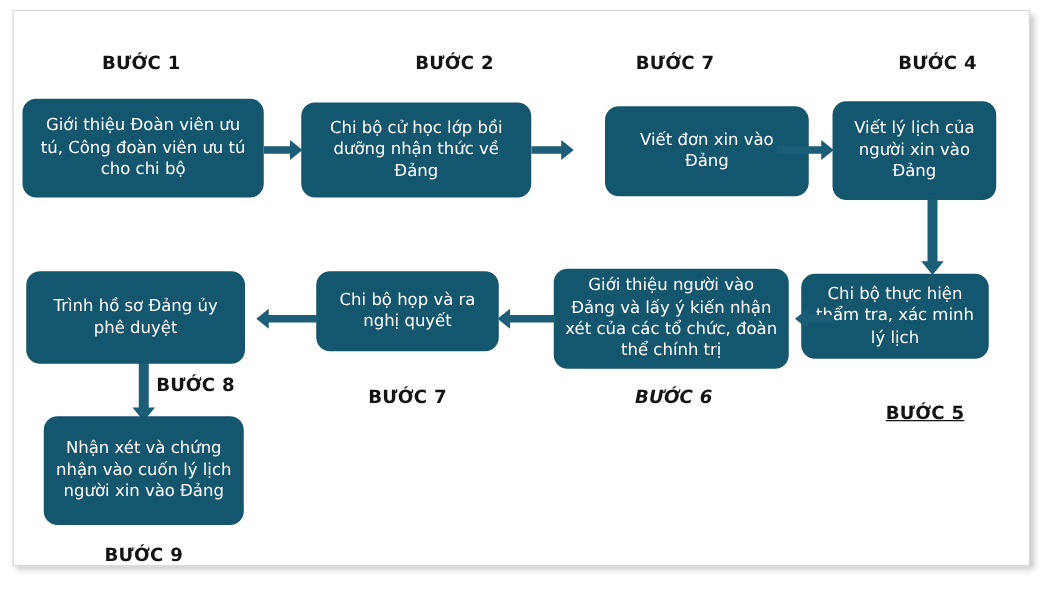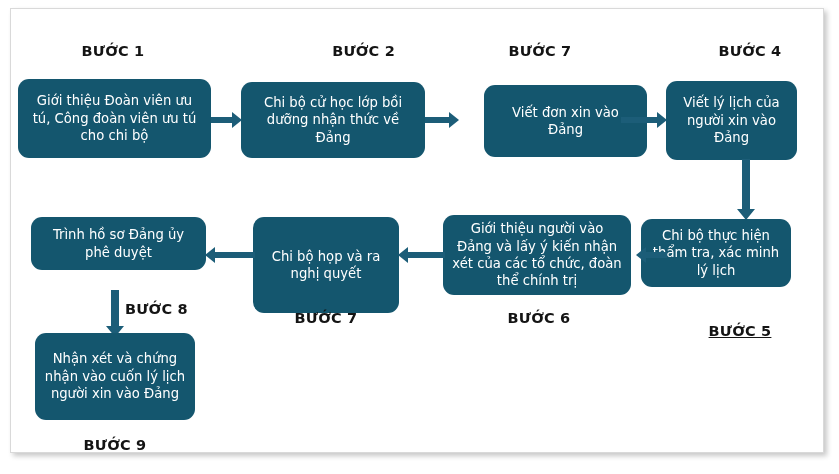--- a/index.html
+++ b/index.html
@@ -130,25 +130,25 @@
     </div>
 
     <div class="node" style="left:641px; top:207px; width:150px; height:68px;">
       <span>Chi bộ thực hiện thẩm tra, xác minh lý lịch</span>
     </div>
 
     <div class="node" style="left:443px; top:203px; width:188px; height:80px;">
       <span>Giới thiệu người vào Đảng và lấy ý kiến nhận xét của các tổ chức, đoàn thể chính trị</span>
     </div>
 
-    <div class="node" style="left:253px; top:205px; width:146px; height:96px;">
+    <div class="node" style="left:253px; top:205px; width:146px; height:64px;">
       <span>Chi bộ họp và ra nghị quyết</span>
     </div>
 
-    <div class="node" style="left:31px; top:205px; width:175px; height:53px;">
+    <div class="node" style="left:21px; top:205px; width:175px; height:74px;">
       <span>Trình hồ sơ Đảng ủy phê duyệt</span>
     </div>
 
     <div class="arrow" style="left:636px; top:233px;">
       <svg width="31" height="20" viewBox="0 0 31 20">
         <path d="M31 7 H10 V2 L0 10 L10 18 V13 H31 Z" fill="#1c5d78"></path>
       </svg>
     </div>
 
     <div class="arrow" style="left:398px; top:233px;">
@@ -164,21 +164,21 @@
     </div>
 
     <div class="arrow" style="left:104px; top:278px;">
       <svg width="22" height="48" viewBox="0 0 22 48">
         <path d="M7 0 H15 V36 H20 L11 47 L2 36 H7 Z" fill="#1c5d78"></path>
       </svg>
     </div>
 
     <div class="step-label" style="left:125px; top:289px; width:130px; text-align:left;">BƯỚC 8</div>
     <div class="step-label" style="left:261px; top:298px; width:130px;">BƯỚC 7</div>
-    <div class="step-label" style="left:474px; top:298px; width:130px;">BƯỚC 6</div>
+    <div class="step-label" style="left:474px; top:298px; width:130px;font-style:italic;">BƯỚC 6</div>
     <div class="step-label" style="left:675px; top:311px; width:130px;text-decoration:underline;">BƯỚC 5</div>
 
     <div class="node" style="left:35px; top:321px; width:160px; height:87px;">
       <span>Nhận xét và chứng nhận vào cuốn lý lịch người xin vào Đảng</span>
     </div>
 
     <div class="step-label" style="left:50px; top:425px; width:130px;">BƯỚC 9</div>
 
   </div>
 </div>

